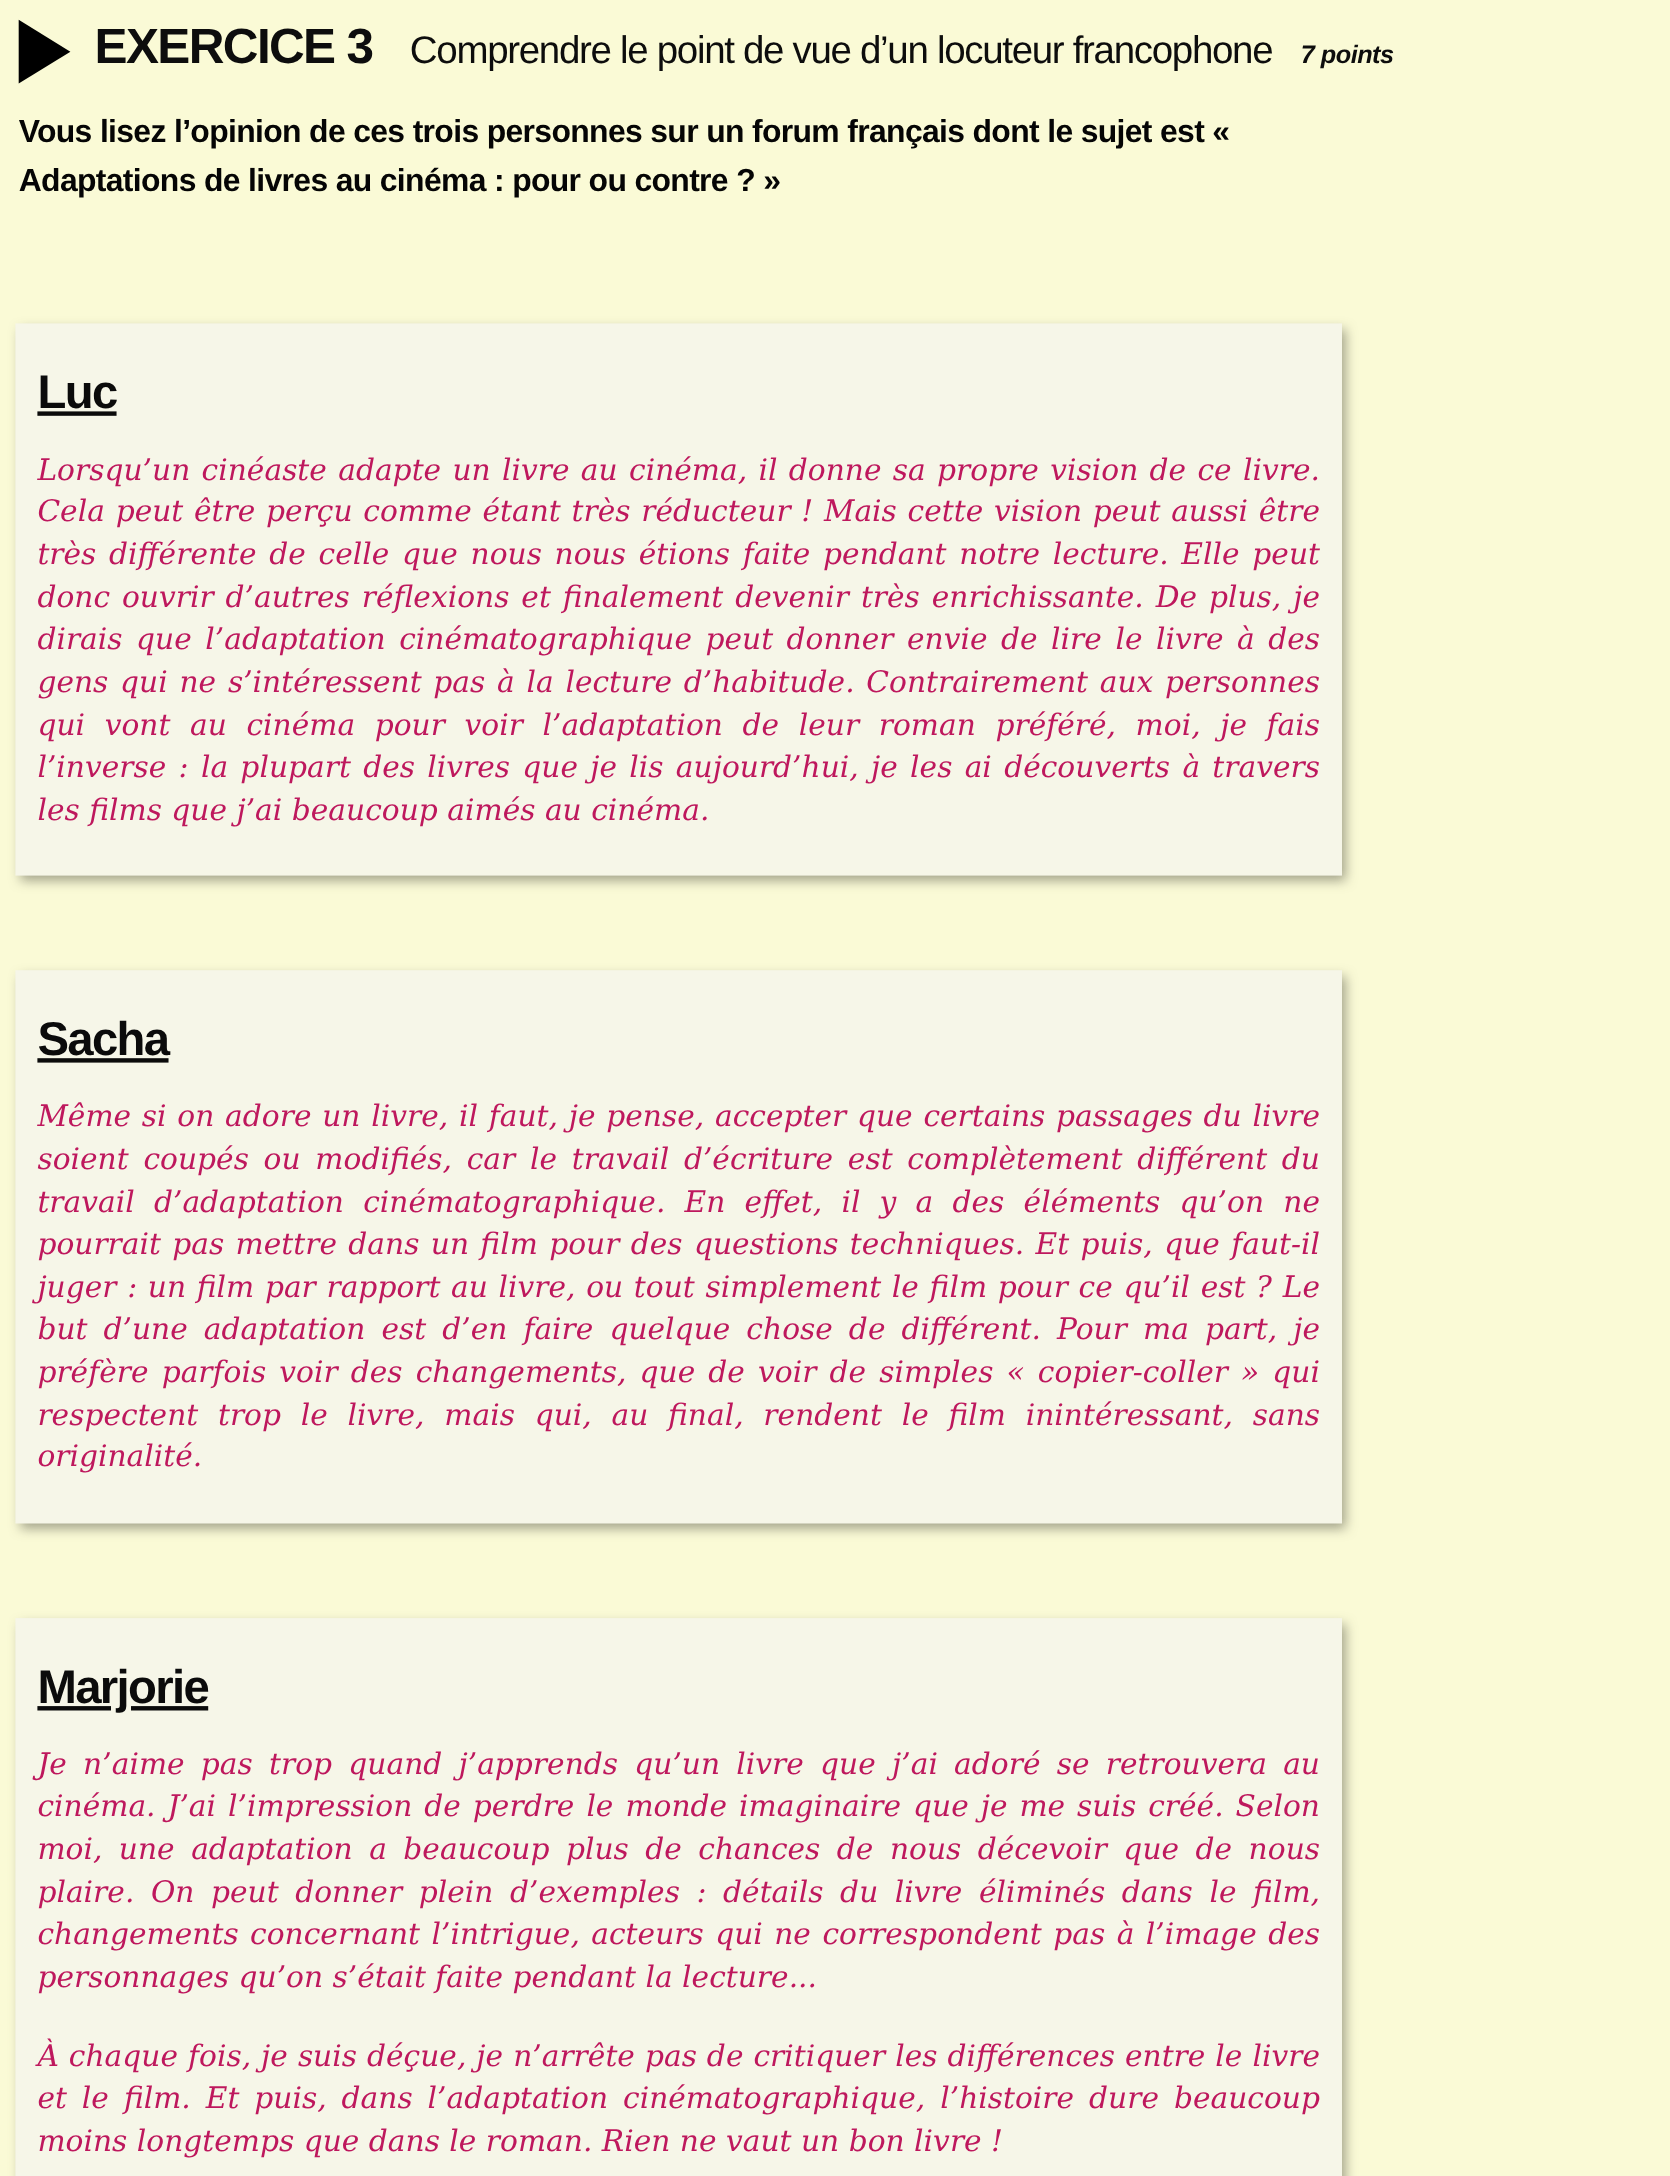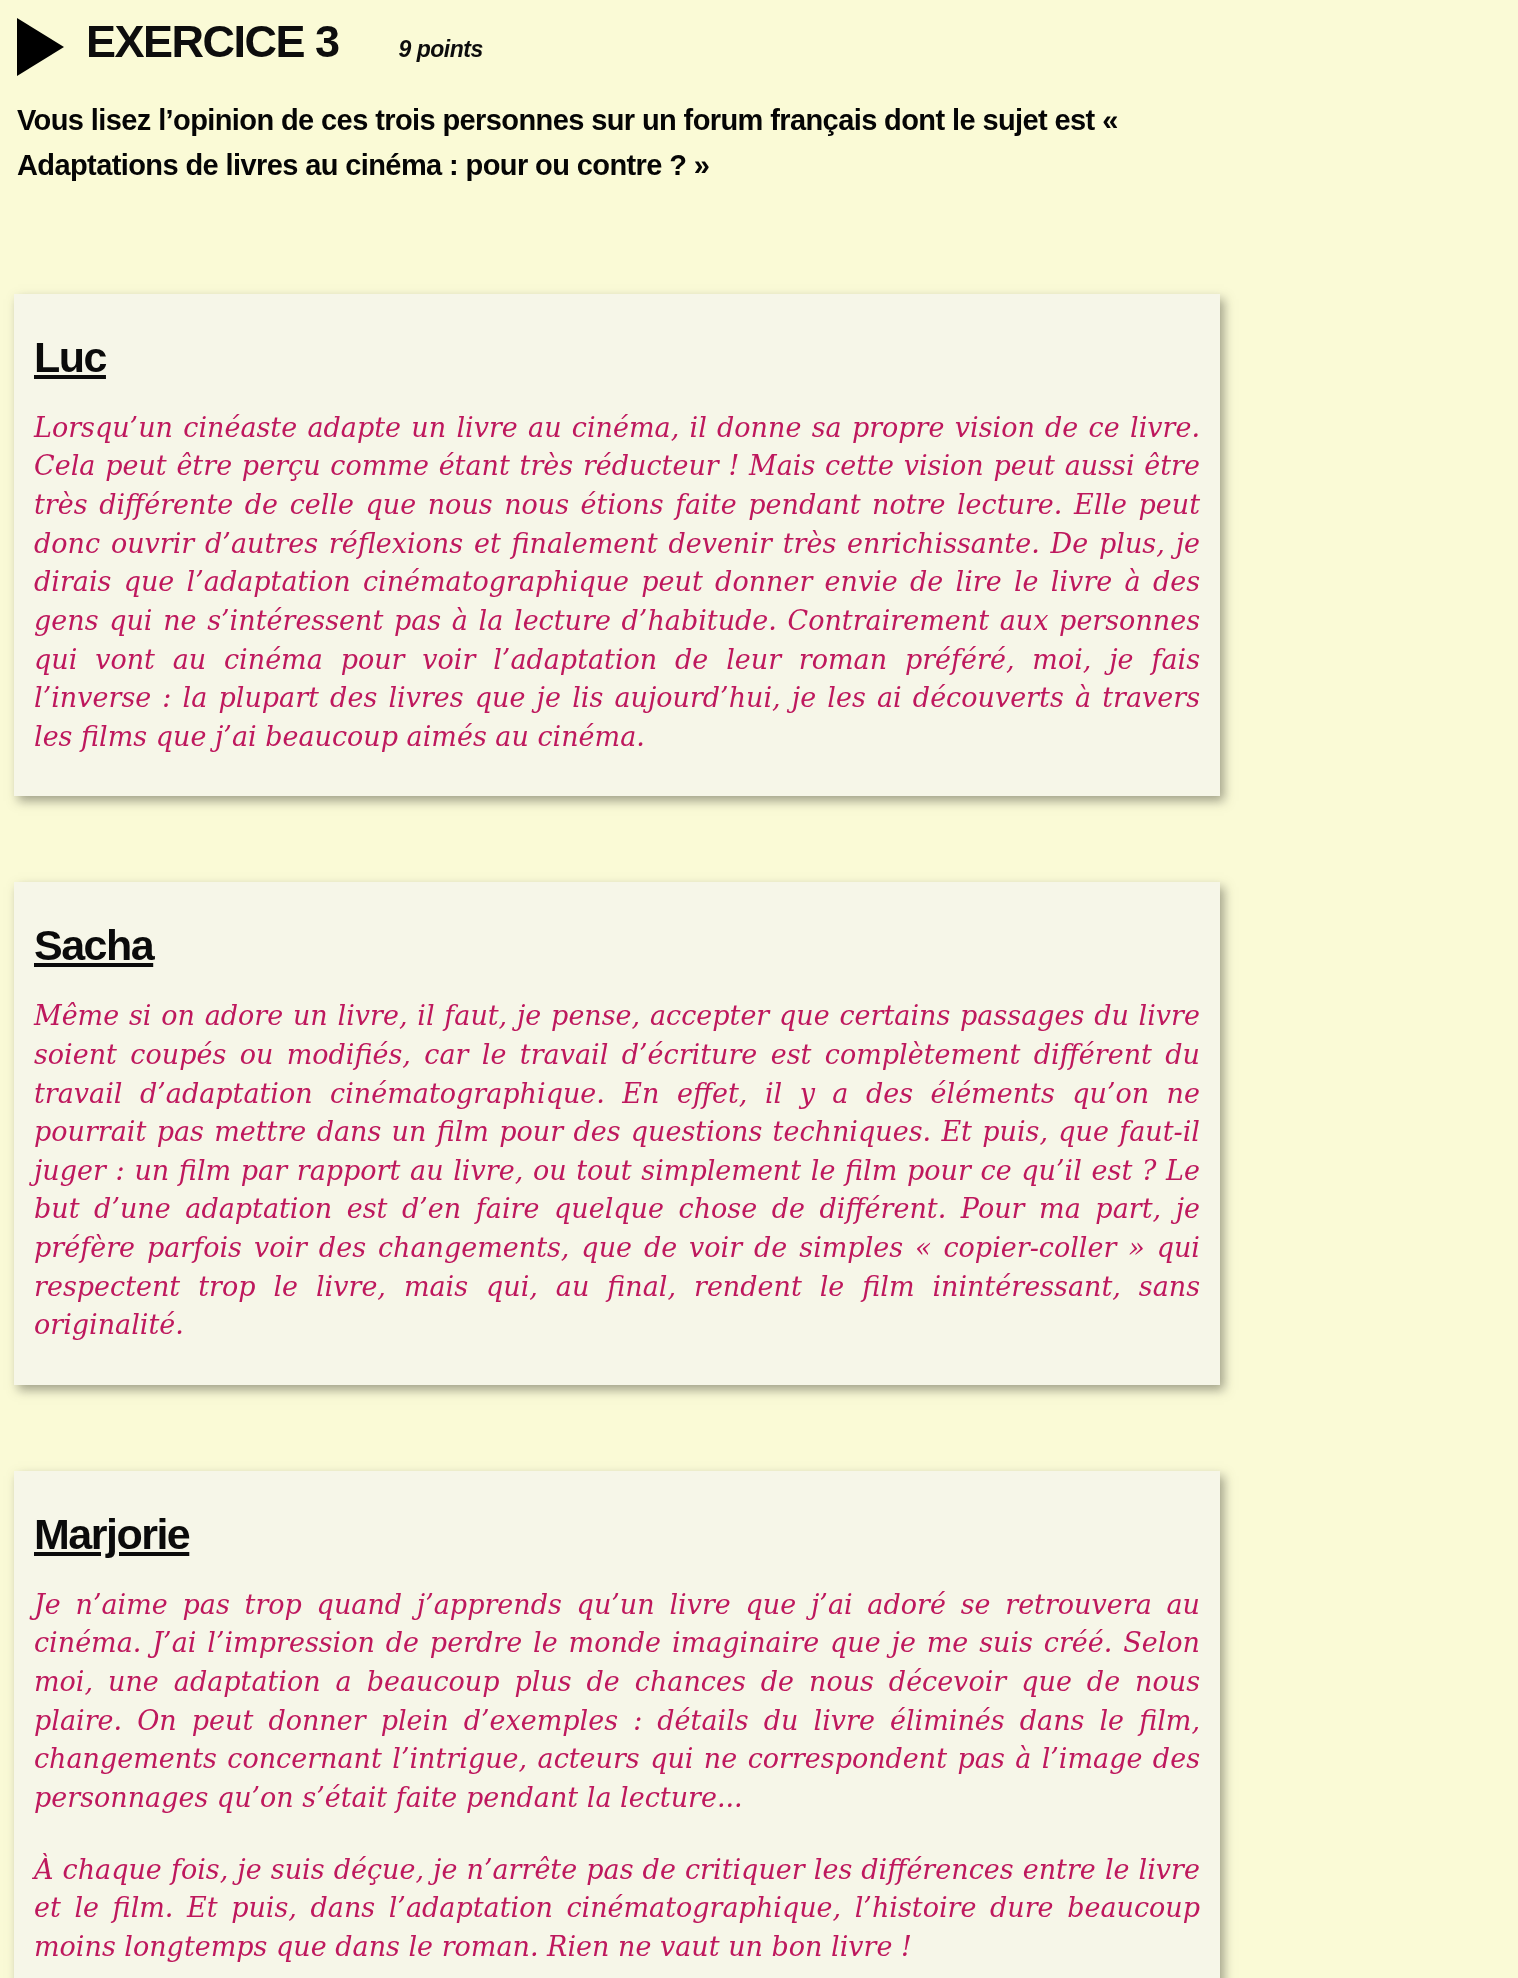--- a/index.html
+++ b/index.html
@@ -94,21 +94,22 @@
   .opinion + .opinion { margin-top: 33px; }
 </style>
 </head>
 <body>
 
 <div class="page">
 
   <header class="exam-header">
     <span class="arrow"></span>
     <h1 class="ex-label">EXERCICE 3</h1>
-    <span class="points">9 points</span>
+    <span class="ex-title">Comprendre le point de vue d’un locuteur francophone</span>
+    <span class="points">7 points</span>
   </header>
 
   <p class="instruction">Vous lisez l’opinion de ces trois personnes sur un forum français dont le sujet est « Adaptations de livres au cinéma : pour ou contre ? »</p>
 
   <div class="cards">
 
     <section class="card">
       <h2 class="speaker">Luc</h2>
       <p class="opinion">Lorsqu’un cinéaste adapte un livre au cinéma, il donne sa propre vision de ce livre. Cela peut être perçu comme étant très réducteur ! Mais cette vision peut aussi être très différente de celle que nous nous étions faite pendant notre lecture. Elle peut donc ouvrir d’autres réflexions et finalement devenir très enrichissante. De plus, je dirais que l’adaptation cinématographique peut donner envie de lire le livre à des gens qui ne s’intéressent pas à la lecture d’habitude. Contrairement aux personnes qui vont au cinéma pour voir l’adaptation de leur roman préféré, moi, je fais l’inverse : la plupart des livres que je lis aujourd’hui, je les ai découverts à travers les films que j’ai beaucoup aimés au cinéma.</p>
     </section>

